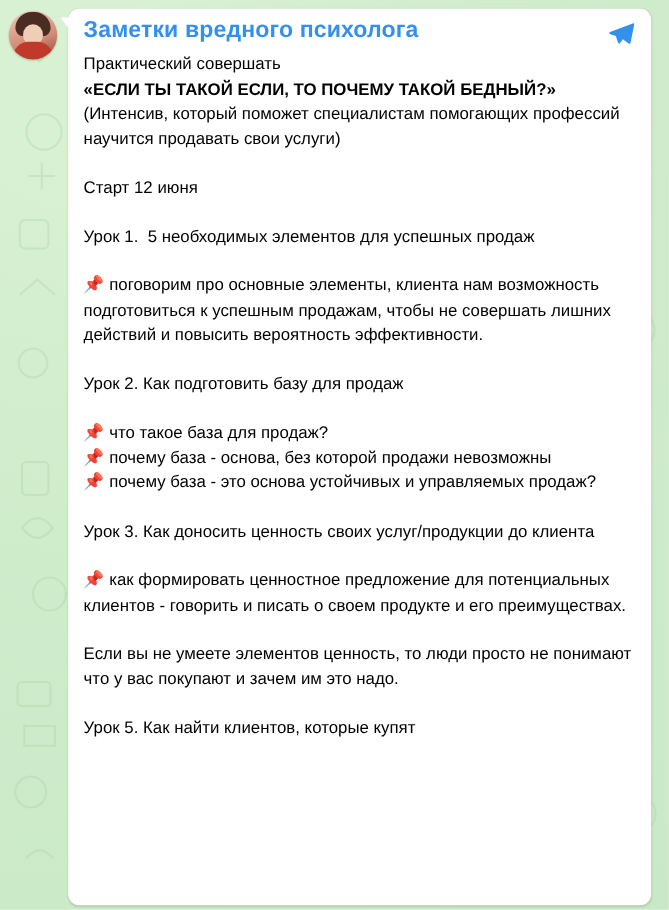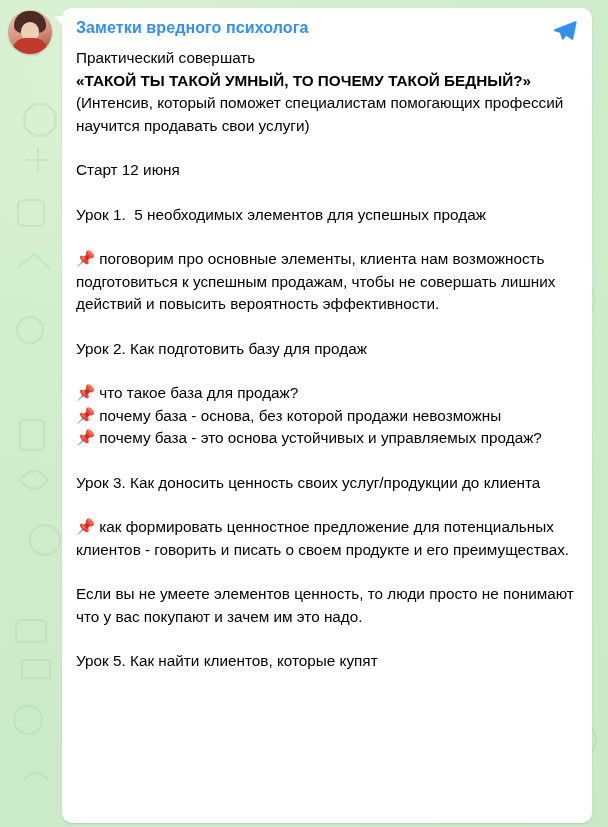--- a/index.html
+++ b/index.html
@@ -96,21 +96,21 @@
   }
 
   #bubble-header {
     display: flex;
     align-items: flex-start;
     justify-content: space-between;
   }
   #channel-name {
     color: #3390ec;
     font-weight: bold;
-    font-size: 16px;
+    font-size: 21px;
     line-height: 20px;
     letter-spacing: .1px;
   }
   #forward-icon {
     flex: 0 0 auto;
     margin-left: 8px;
     margin-top: 1px;
     color: #3390ec;
   }
 
@@ -181,21 +181,21 @@
     <div id="bubble-header">
       <div id="channel-name">Заметки вредного психолога</div>
       <div id="forward-icon">
         <svg width="26" height="24" viewBox="0 0 24 24" aria-hidden="true">
           <path d="M22.2 2.3 L1.6 10.2 c-.9.35-.86 1.66.06 1.95 l5.2 1.63 1.98 6.1 c.26.8 1.3.97 1.8.3 l2.62-3.5 5.25 3.9 c.63.47 1.54.12 1.7-.66 L23.6 3.2 c.15-.73-.6-1.2-1.4-.9 z" fill="currentColor"></path>
         </svg>
       </div>
     </div>
 
     <div class="msg-text tight">Практический совершать</div>
-    <div class="msg-text bold">«ТАКОЙ ТЫ ТАКОЙ УМНЫЙ, ТО ПОЧЕМУ ТАКОЙ БЕДНЫЙ?»</div>
+    <div class="msg-text bold">«ЕСЛИ ТЫ ТАКОЙ ЕСЛИ, ТО ПОЧЕМУ ТАКОЙ БЕДНЫЙ?»</div>
     <div class="msg-text tight">(Интенсив, который поможет специалистам помогающих профессий научится продавать свои услуги)</div>
     <div class="spacer-line"></div>
     <div class="msg-text tight">Старт 12 июня</div>
     <div class="spacer-line"></div>
     <div class="msg-text tight">Урок 1.  5 необходимых элементов для успешных продаж</div>
     <div class="spacer-line"></div>
     <div class="msg-text tight">📌 поговорим про основные элементы, клиента нам возможность подготовиться к успешным продажам, чтобы не совершать лишних действий и повысить вероятность эффективности.</div>
     <div class="spacer-line"></div>
     <div class="msg-text tight">Урок 2. Как подготовить базу для продаж</div>
     <div class="spacer-line"></div>

